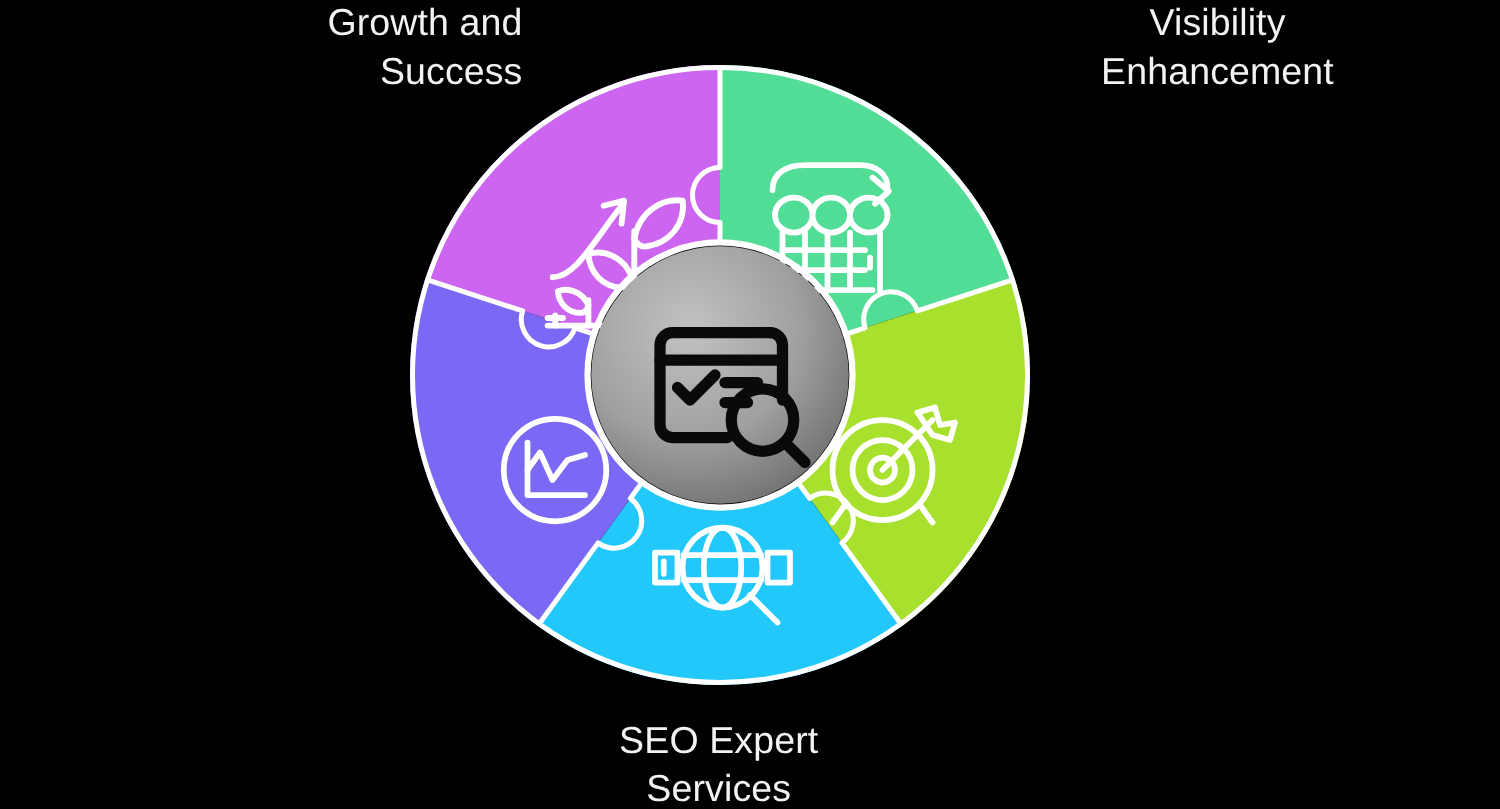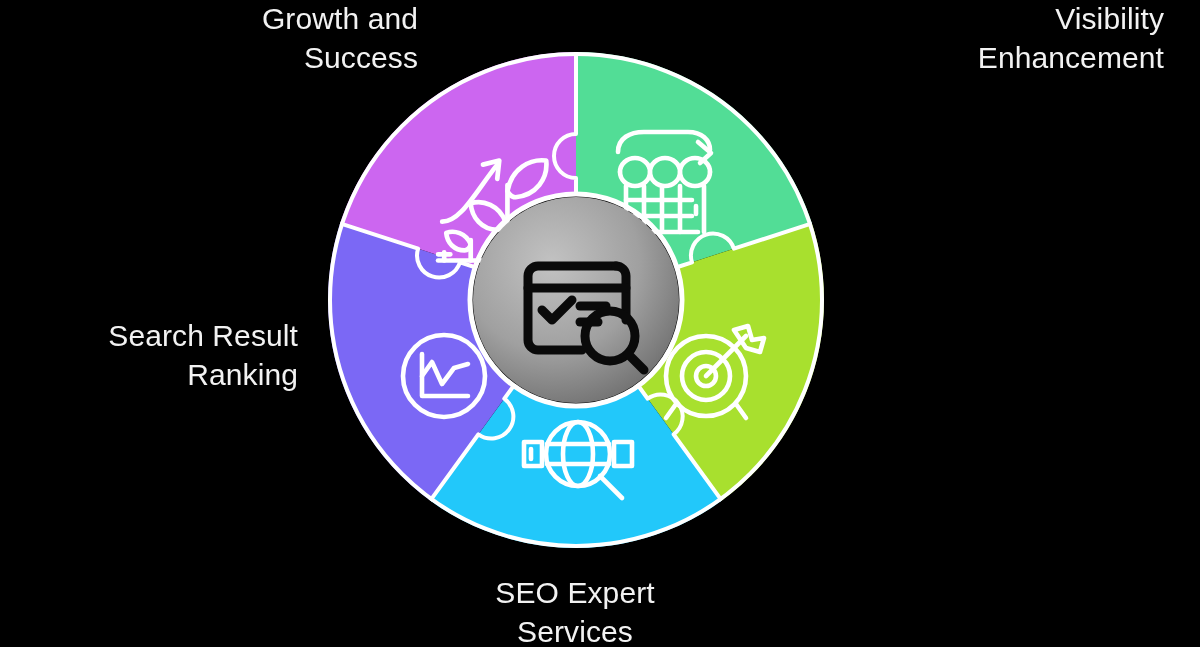--- a/index.html
+++ b/index.html
@@ -38,21 +38,21 @@
   .label {
     position: absolute;
     font-size: 30px;
     line-height: 39px;
     color: #f2f2f2;
     letter-spacing: 0.1px;
     white-space: pre-line;
     font-weight: 400;
   }
   .label.right-align { text-align: right; }
-  .label.left-align  { text-align: right; }
+  .label.left-align  { text-align: center; margin-left: 20px; }
   .label.center-align{ text-align: center; }
 
   #label-growth {
     left: 96px;
     top: -1px;
     width: 322px;
   }
   #label-visibility {
     left: 744px;
     top: -1px;
@@ -257,20 +257,18 @@
 
     </svg>
   </div>
 
   <div class="label right-align" id="label-growth">Growth and
 Success</div>
 
   <div class="label left-align" id="label-visibility">Visibility
 Enhancement</div>
 
-  <div class="label right-align" id="label-search">Search Result
-Ranking</div>
 
 
   <div class="label center-align" id="label-seo">SEO Expert
 Services</div>
 
 </div>
 
 </body></html>

